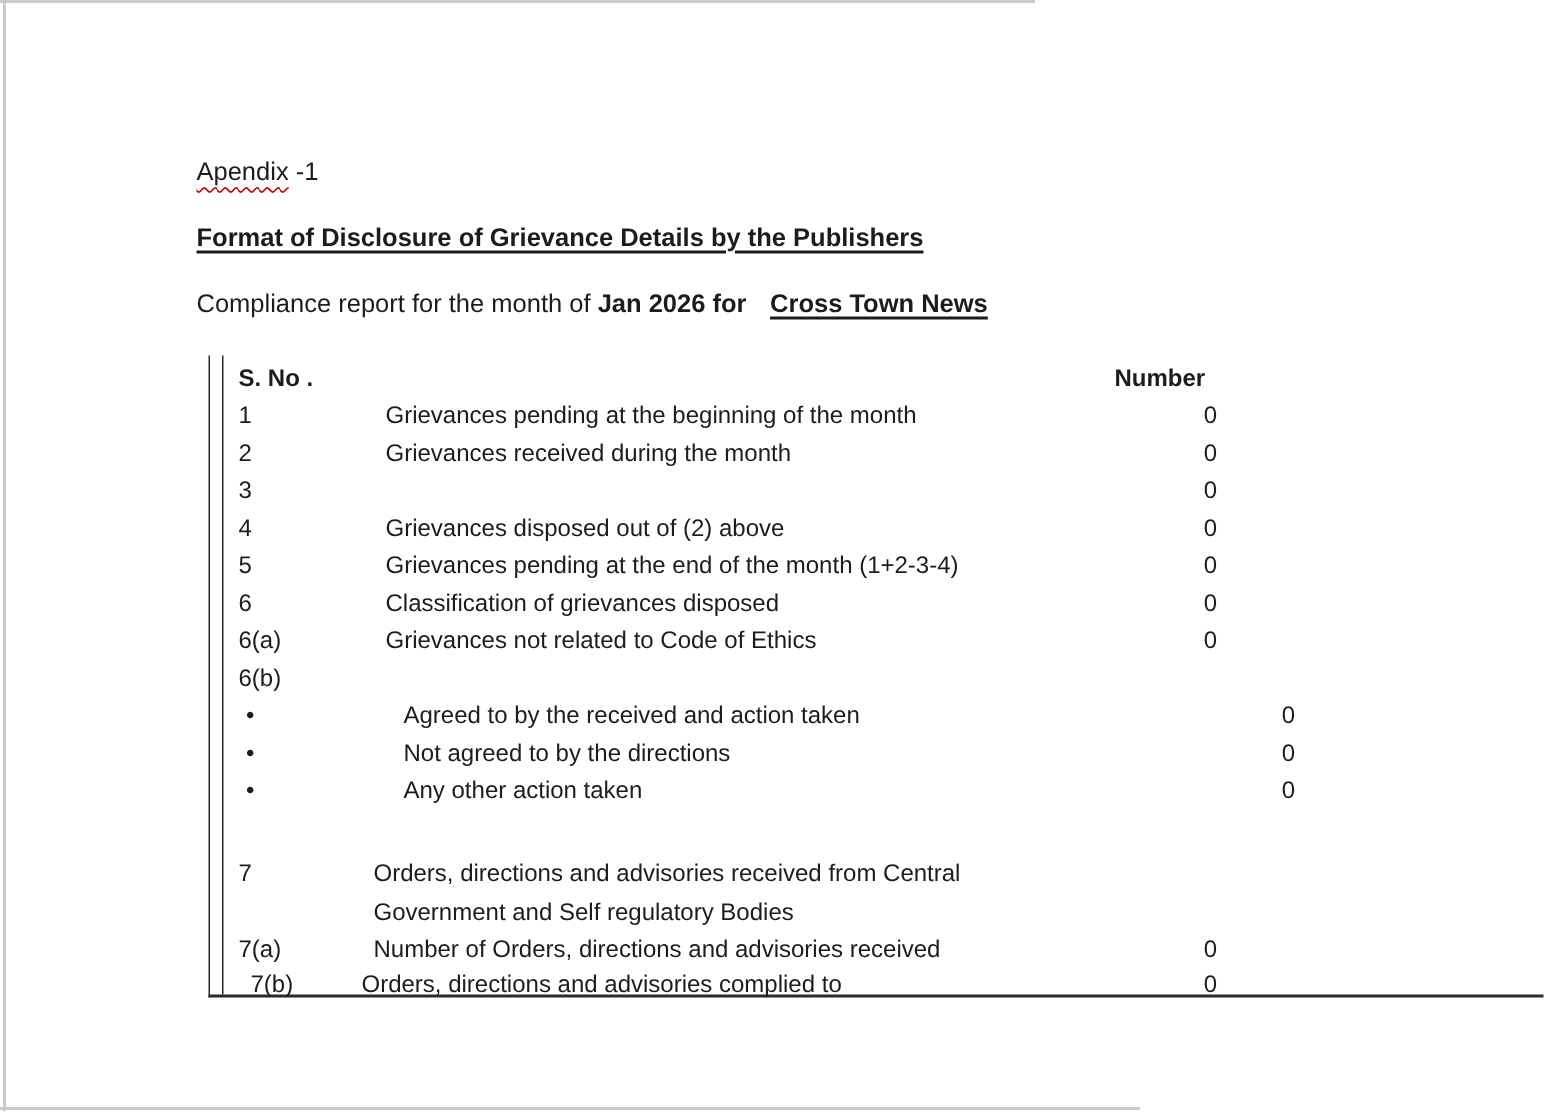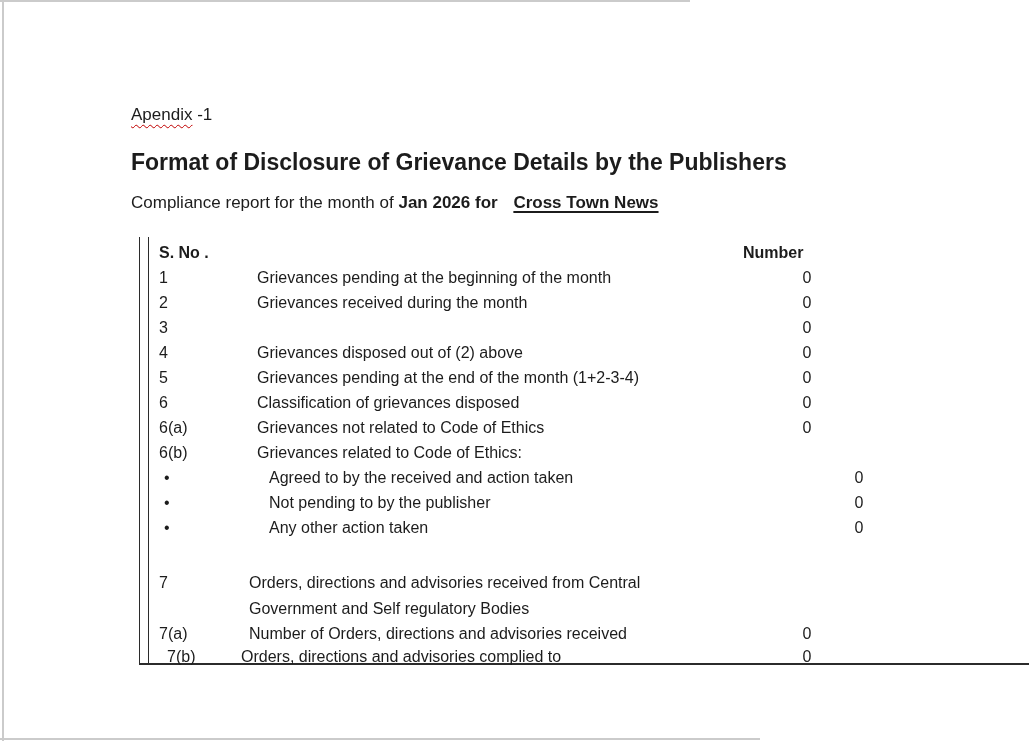--- a/index.html
+++ b/index.html
@@ -16,22 +16,22 @@
 
   .headline{position:absolute;left:131px;white-space:nowrap;}
   .appendix{top:105px;font-size:17px;}
   .misspelled{
     text-decoration:underline wavy #c00000;
     text-decoration-thickness:1px;text-underline-offset:4px;
     text-decoration-skip-ink:none;
     margin-top:19px;
   }
   .doc-title{
-    top:149px;font-size:23px;font-weight:bold;
-    text-decoration-thickness:1.5px;text-underline-offset:3px;
+    top:149px;font-size:17px;font-weight:bold;
+    text-decoration:underline;text-decoration-thickness:1.5px;text-underline-offset:3px;
   }
   .subtitle{top:193px;font-size:17px;}
   .subtitle .b{font-weight:bold;}
   .subtitle .bu{font-weight:bold;text-decoration:underline;text-decoration-thickness:1.5px;text-underline-offset:3px;margin-left:11px;}
 
   
   .gtable{
     position:absolute;left:139px;top:237px;width:932px;height:428px;
     border-left:1px solid #2b2b2b;border-right:1px solid #2b2b2b;
     border-bottom:2px solid #2b2b2b;
@@ -123,30 +123,29 @@
           <span class="desc">Classification of grievances disposed</span>
           <span class="val">0</span>
         </div>
         <div class="row r-item">
           <span class="sno">6(a)</span>
           <span class="desc">Grievances not related to Code of Ethics</span>
           <span class="val">0</span>
         </div>
         <div class="row r-item">
           <span class="sno">6(b)</span>
-          <span class="desc">Grievances related to Code of Ethics:</span>
         </div>
         <div class="row r-bullet">
           <span class="sno">•</span>
           <span class="desc">Agreed to by the received and action taken</span>
           <span class="val">0</span>
         </div>
         <div class="row r-bullet">
           <span class="sno">•</span>
-          <span class="desc">Not pending to by the publisher</span>
+          <span class="desc">Not agreed to by the directions</span>
           <span class="val">0</span>
         </div>
         <div class="row r-bullet">
           <span class="sno">•</span>
           <span class="desc">Any other action taken</span>
           <span class="val">0</span>
         </div>
         <div class="row r-spacer"></div>
         <div class="row r-group7">
           <span class="sno">7</span>

